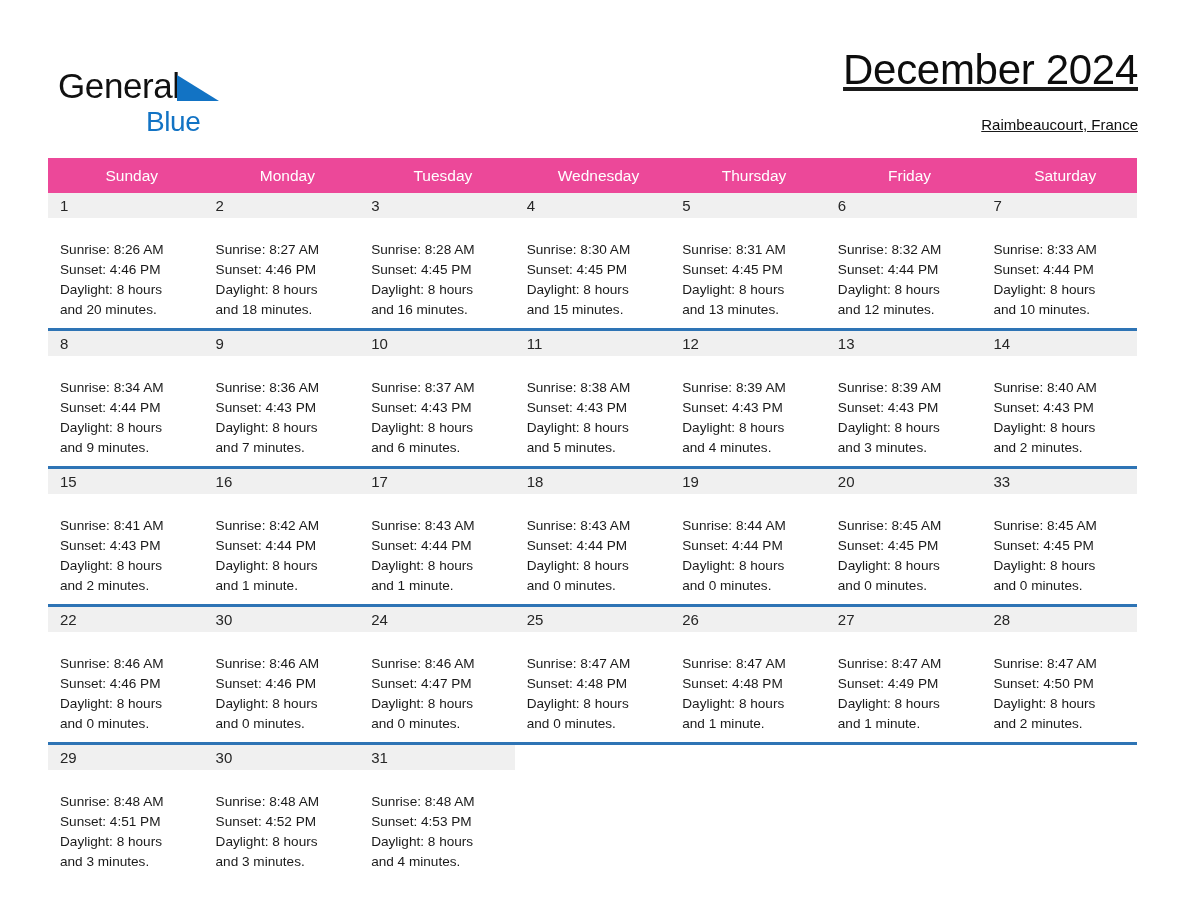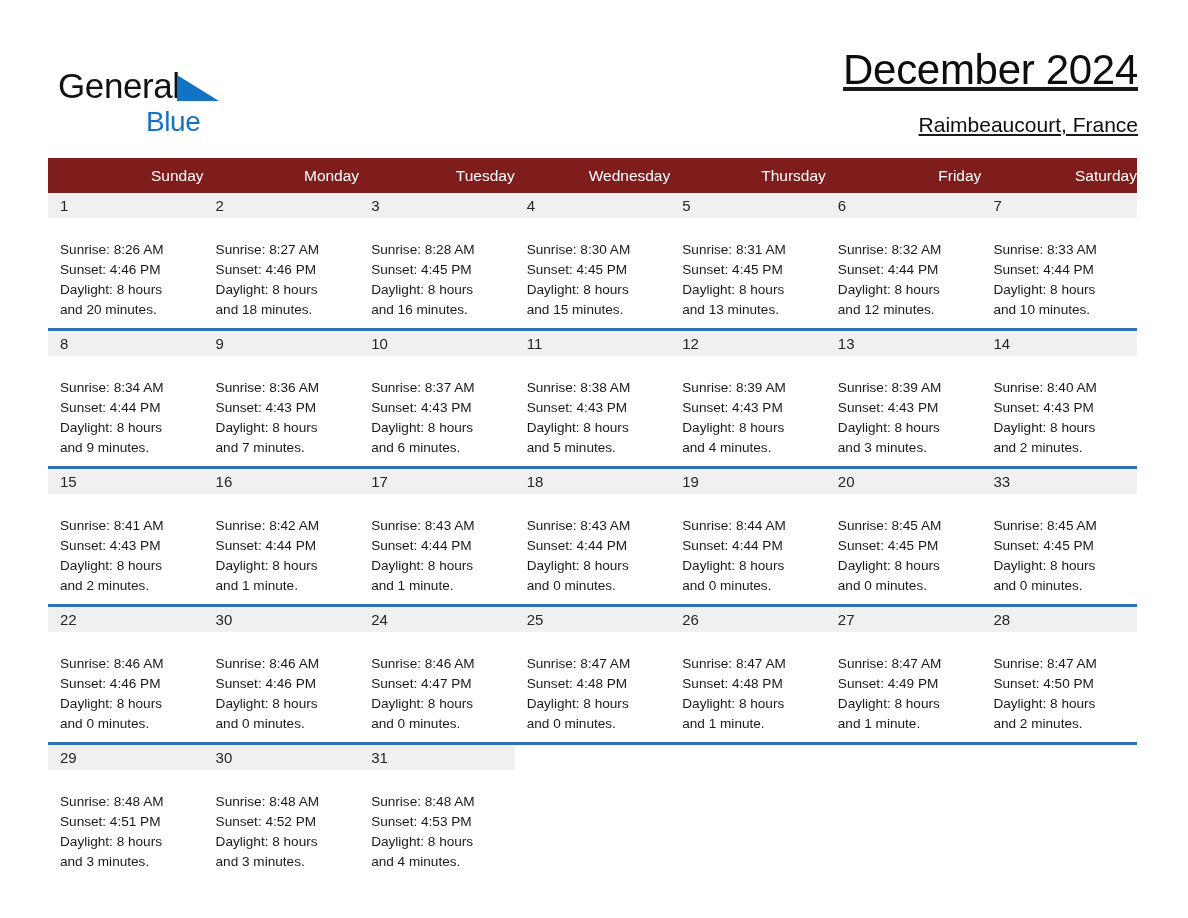--- a/index.html
+++ b/index.html
@@ -77,46 +77,46 @@
   }
   .cal-title {
     font-size: 42px;
     font-weight: 400;
     color: #0d0d0d;
     line-height: 52px;
     letter-spacing: -0.3px;
     white-space: nowrap;
   }
   .cal-subtitle {
-    font-size: 21px;
+    font-size: 15px;
     font-weight: 400;
     color: #0d0d0d;
     line-height: 30px;
     margin-top: 14px;
     white-space: nowrap;
   }
 
   
   .calendar {
     position: absolute;
     left: 48px;
     top: 158px;
     width: 1089px;
   }
   .cal-table {
     width: 1089px;
     border-collapse: collapse;
     table-layout: fixed;
   }
   .cal-table th {
-    background: #7f1d1d;
+    background: #ec4899;
     color: #ffffff;
     font-size: 15.5px;
     font-weight: 400;
-    text-align: right;
+    text-align: center;
     padding: 8px 0 8px 12px;
     height: 19px;
     box-sizing: content-box;
     border: none;
   }
   .cal-table td {
     vertical-align: top;
     padding: 0;
     border: none;
     width: 155.57px;

